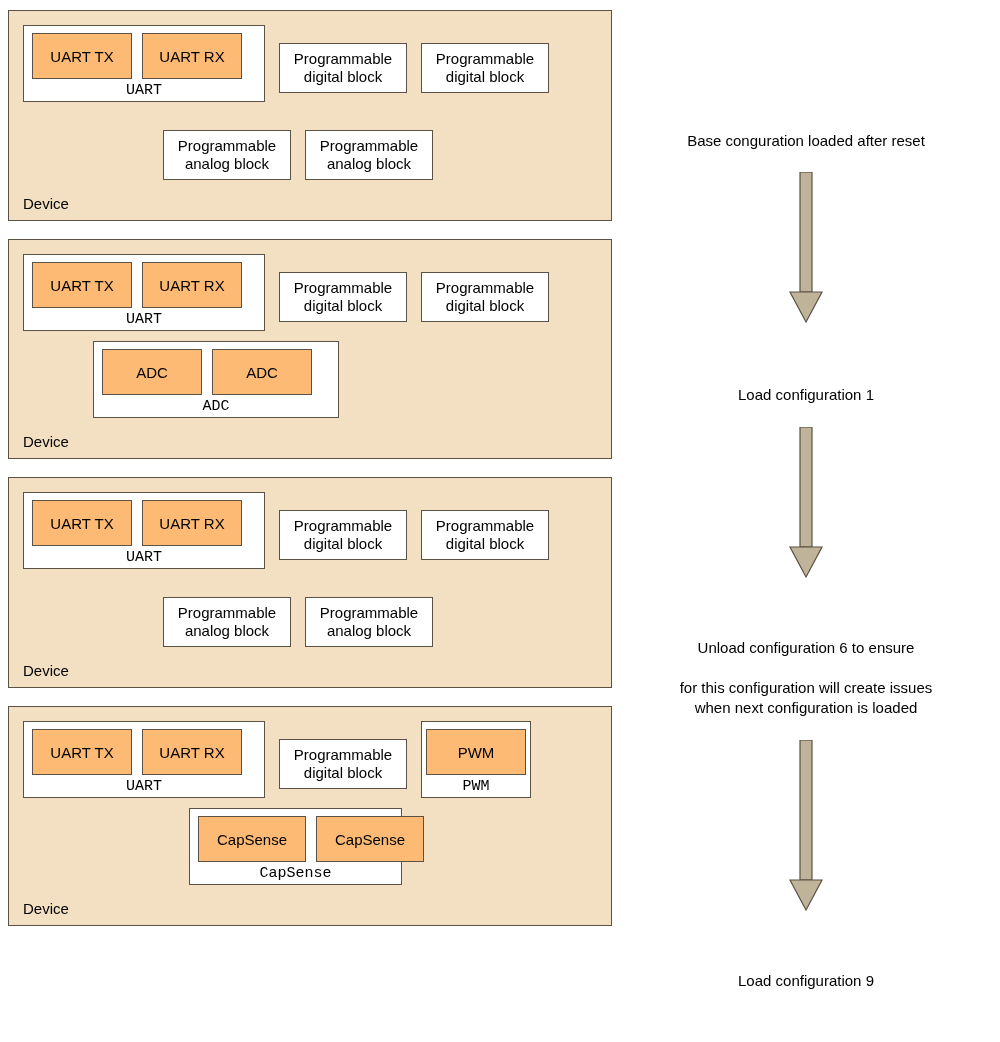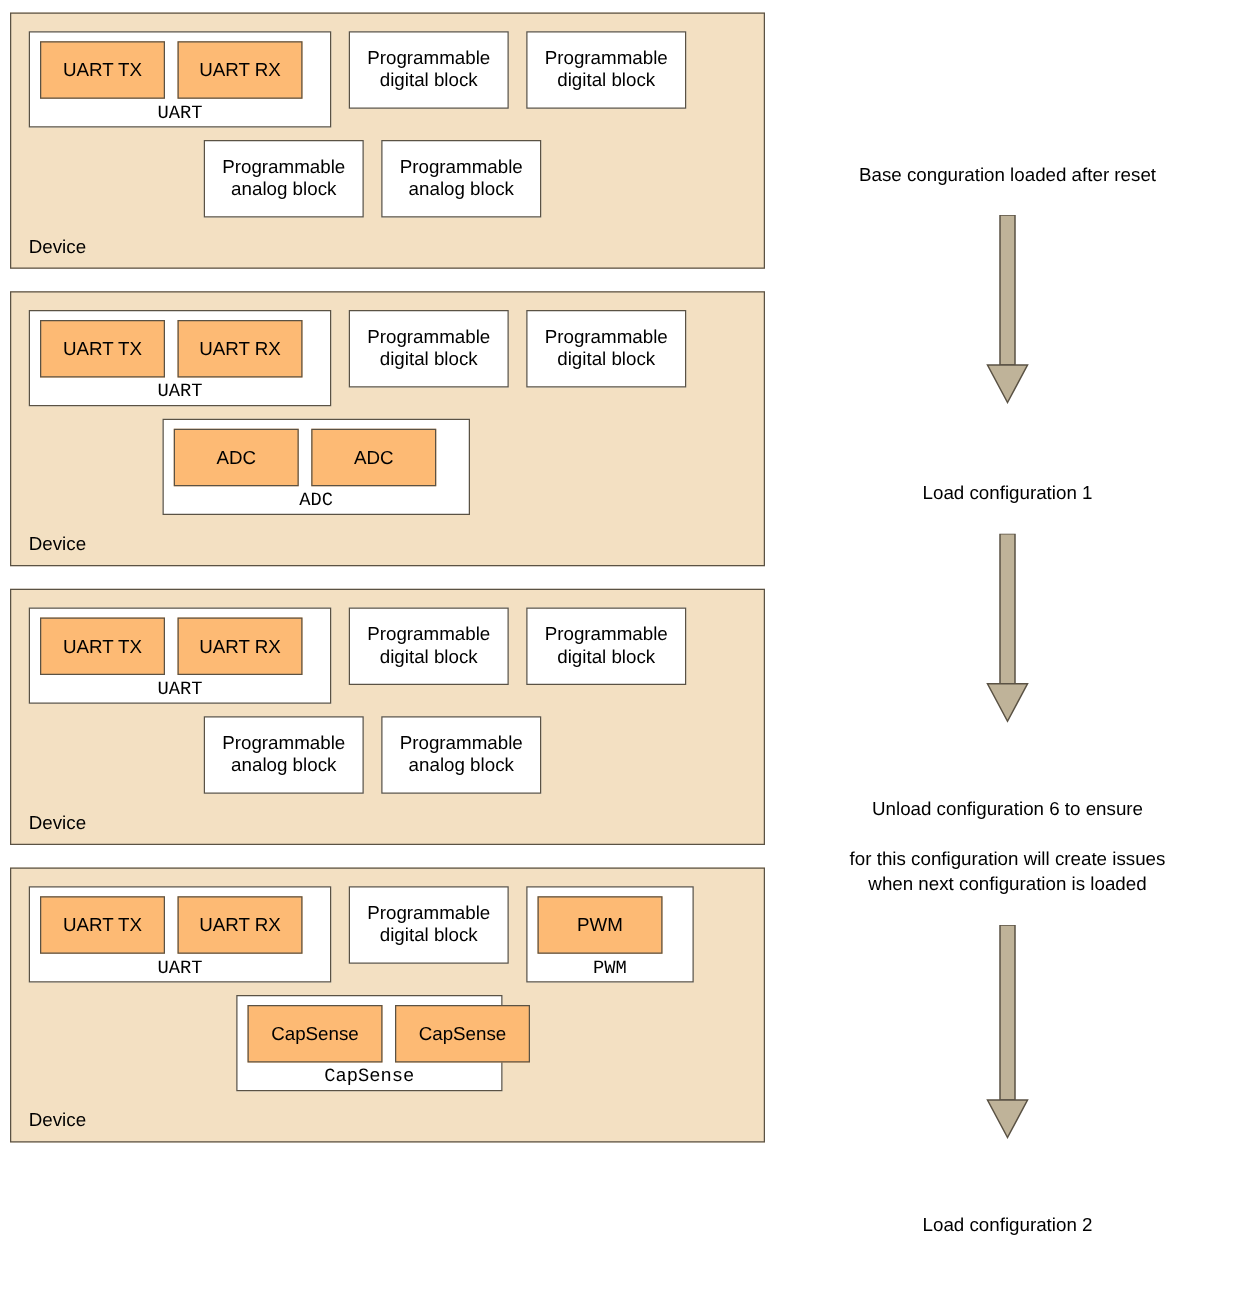--- a/index.html
+++ b/index.html
@@ -72,28 +72,29 @@
     height: 46px;
     display: flex;
     align-items: center;
     justify-content: center;
     font-size: 15px;
   }
   .white-block {
     background: #fff;
     border: 1.5px solid #5a5244;
     min-width: 128px;
-    height: 62px;
+    height: 50px;
     display: flex;
     align-items: center;
     justify-content: center;
     text-align: center;
     font-size: 15px;
     line-height: 1.2;
     padding: 0 6px;
+    margin-top: 18px;
   }
   .right-text {
     font-size: 15px;
     text-align: center;
     line-height: 1.35;
     padding: 0 12px;
   }
   .arrow-svg {
     display: block;
   }
@@ -134,21 +135,21 @@
       <div class="group-box" style="width:242px;">
         <div class="yellow-block">UART TX</div>
         <div class="yellow-block">UART RX</div>
         <div class="group-label">UART</div>
       </div>
       <div class="white-block" style="white-space:pre-line;">Programmable
 digital block</div>
       <div class="white-block" style="white-space:pre-line;">Programmable
 digital block</div>
     </div>
-    <div class="row" style="margin-left:107px;">
+    <div class="row" style="margin-left:70px;">
       <div class="group-box" style="width:246px;">
         <div class="yellow-block">ADC</div>
         <div class="yellow-block">ADC</div>
         <div class="group-label">ADC</div>
       </div>
     </div>
     <div class="device-label">Device</div>
   </div>
 
   <div class="device-panel">
@@ -174,21 +175,21 @@
 
   <div class="device-panel">
     <div class="row">
       <div class="group-box" style="width:242px;">
         <div class="yellow-block">UART TX</div>
         <div class="yellow-block">UART RX</div>
         <div class="group-label">UART</div>
       </div>
       <div class="white-block" style="white-space:pre-line;">Programmable
 digital block</div>
-      <div class="group-box" style="width:134px;">
+      <div class="group-box" style="width:110px;justify-content:center;">
         <div class="yellow-block">PWM</div>
         <div class="group-label">PWM</div>
       </div>
     </div>
     <div class="row" style="margin-left:166px;">
       <div class="group-box" style="width:213px;">
         <div class="yellow-block" style="min-width:108px;">CapSense</div>
         <div class="yellow-block" style="min-width:108px;">CapSense</div>
         <div class="group-label">CapSense</div>
       </div>
@@ -229,15 +230,15 @@
   </div>
 
   <div class="flex-center-col">
     <svg class="arrow-svg" width="40" height="175" viewBox="0 0 40 175">
       <rect x="14" y="0" width="12" height="140" fill="#bfb399" stroke="#5a5244" stroke-width="1.2"></rect>
       <polygon points="4,140 36,140 20,170" fill="#bfb399" stroke="#5a5244" stroke-width="1.2"></polygon>
     </svg>
   </div>
 
   <div style="height:14px;"></div>
-  <div class="right-text">Load configuration 2</div>
+  <div class="right-text">Load configuration 9</div>
 
 </div>
 
 </body></html>

